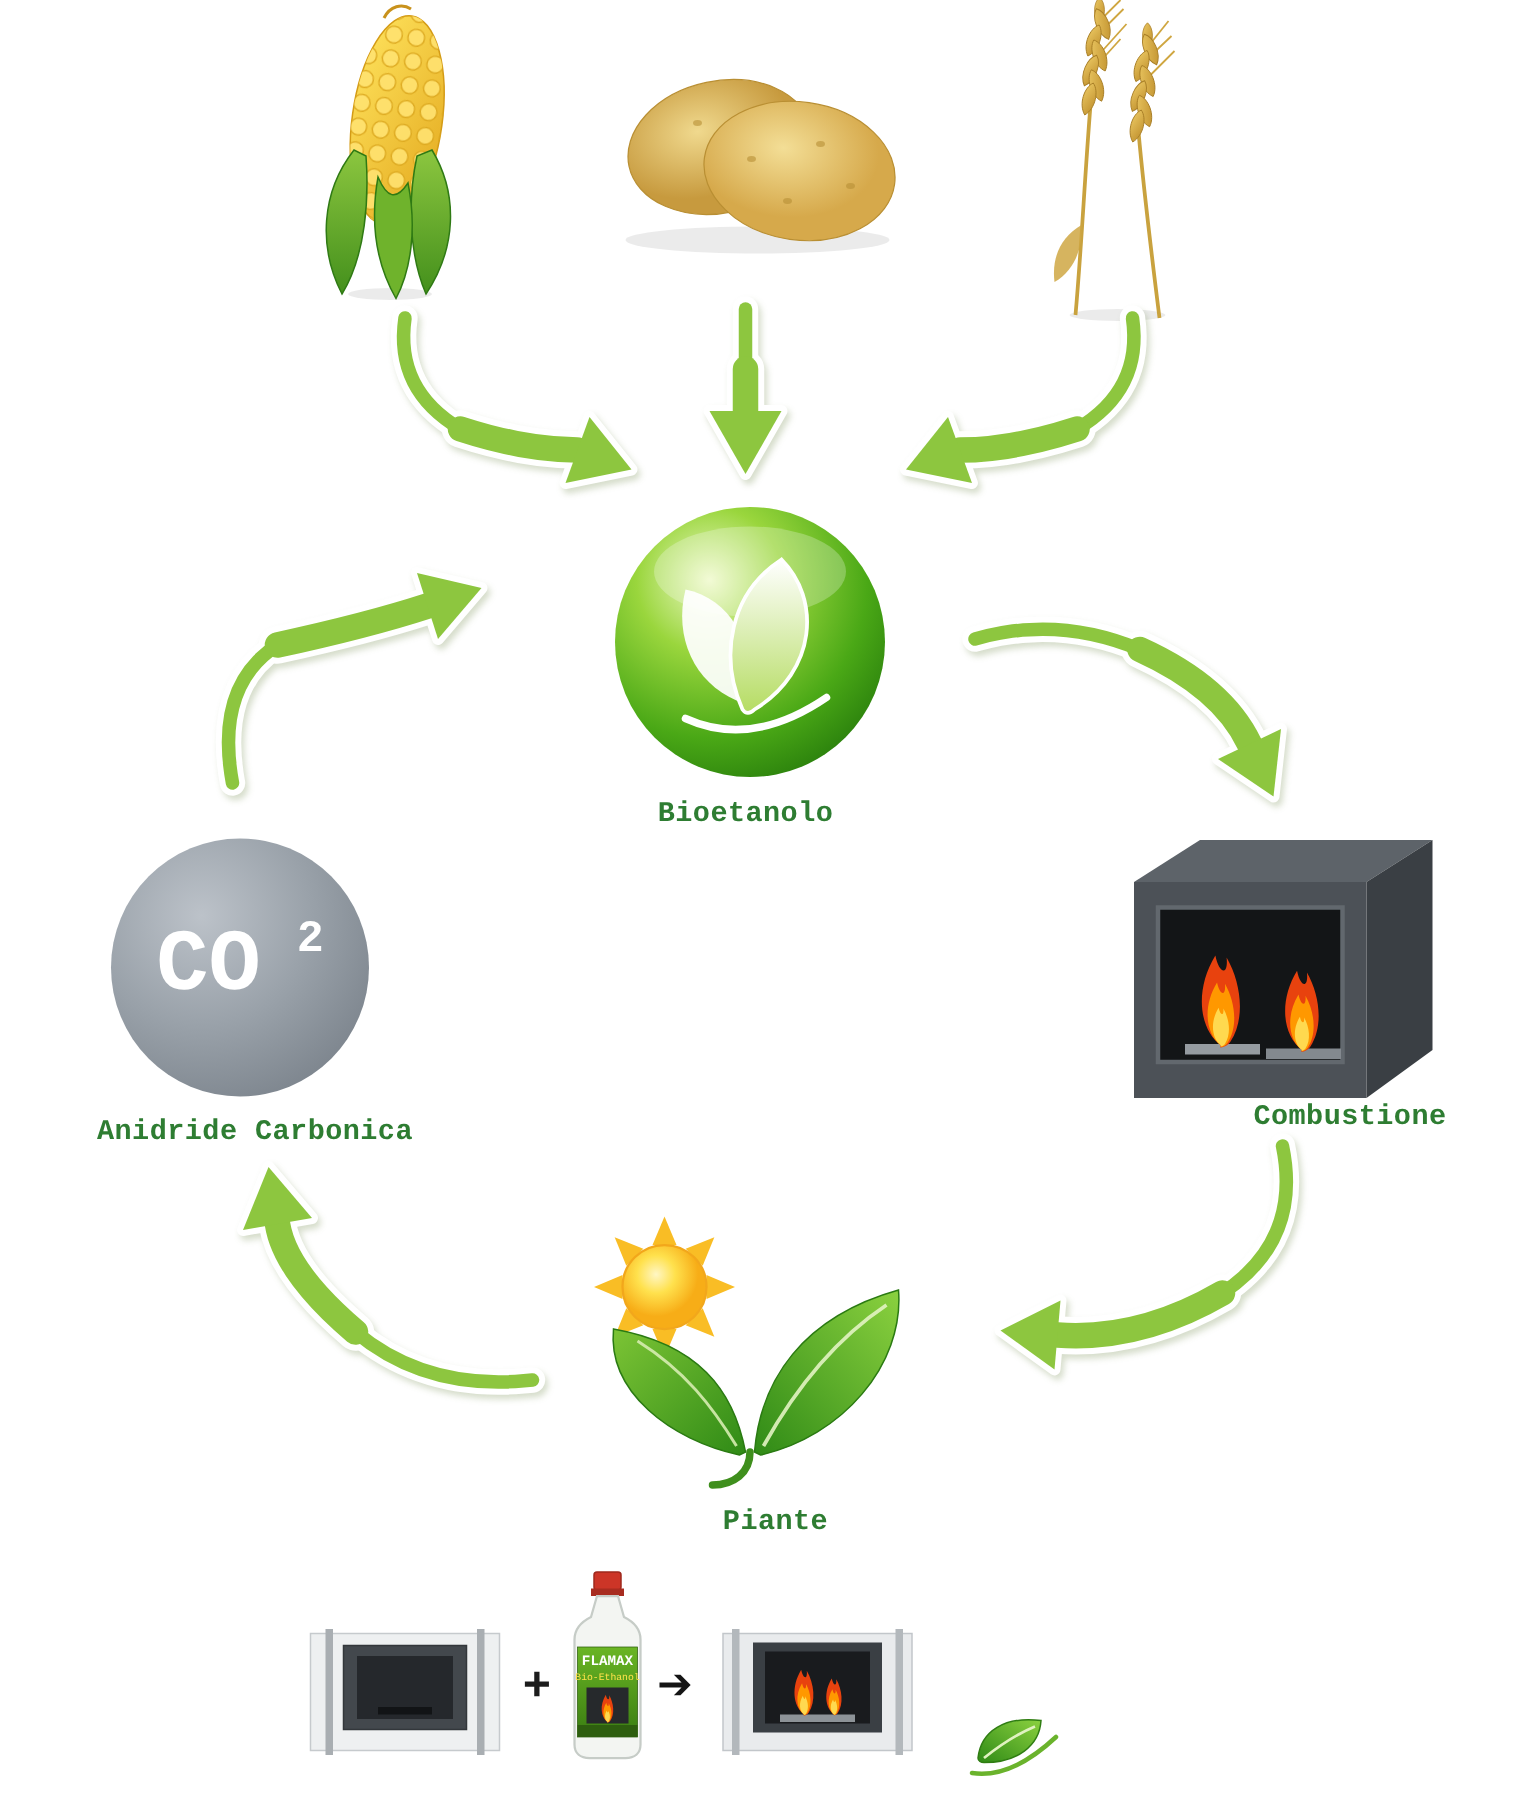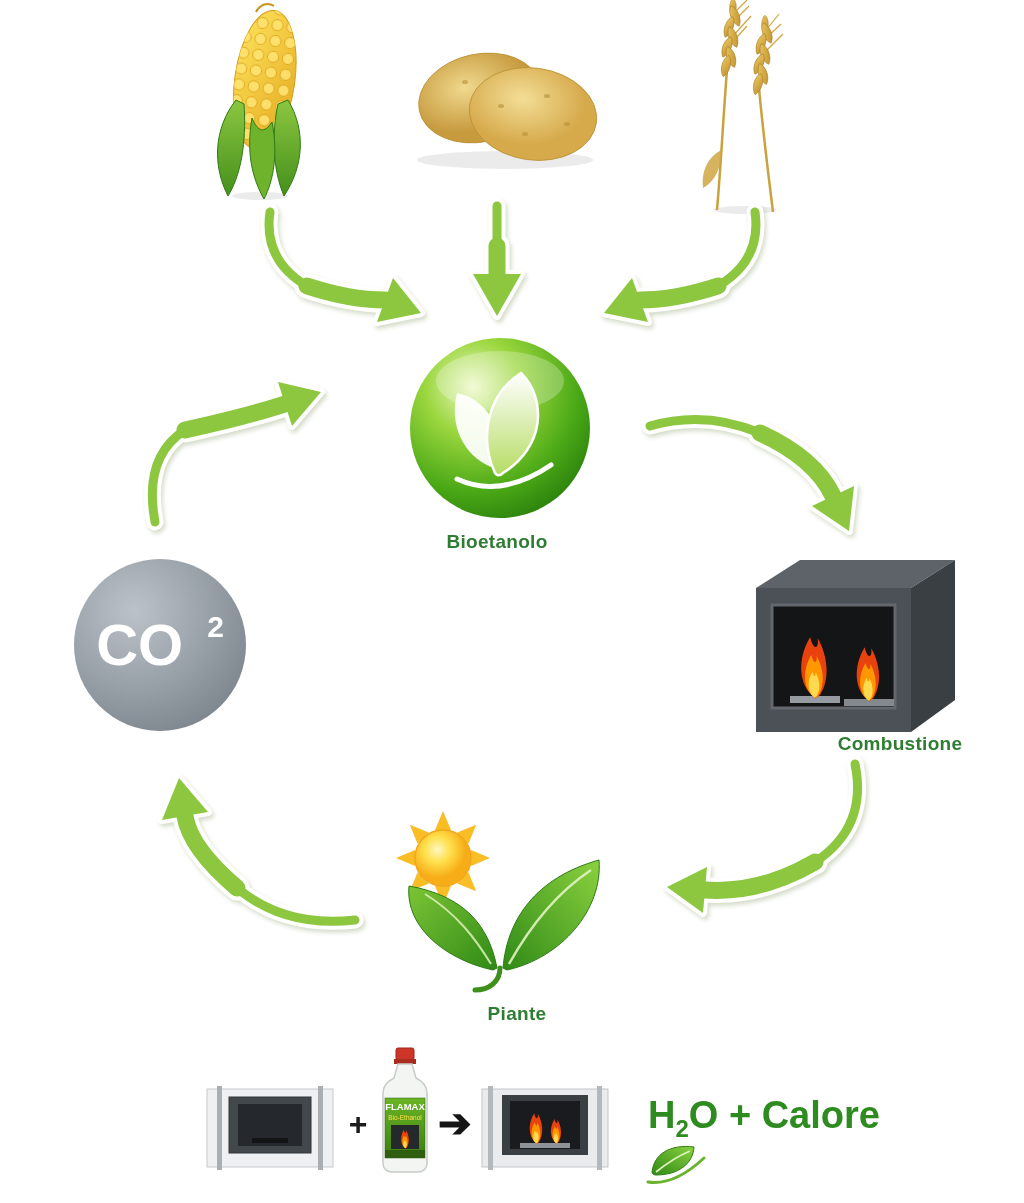--- a/index.html
+++ b/index.html
@@ -1,18 +1,18 @@
 <!DOCTYPE html>
 <html><head>
 <meta charset="utf-8">
 <style>
   html,body{margin:0;padding:0;background:#ffffff;}
   .stage{
     position:relative;width:1024px;height:1203px;margin:0 auto;background:#ffffff;
-    font-family:Liberation Sans, sans-serif;overflow:hidden;
+    font-family:Liberation Mono, monospace;overflow:hidden;
   }
   .abs{position:absolute;}
   svg{overflow:visible;}
 
   
   .arrow{filter:drop-shadow(2px 3px 2px rgba(70,100,20,0.22));}
   .au-thin{stroke:#ffffff;stroke-width:17;fill:none;stroke-linecap:round;}
   .au-thick{stroke:#ffffff;stroke-width:25;fill:none;stroke-linecap:round;}
   .ao-thin{stroke:#8dc63f;stroke-width:9;fill:none;stroke-linecap:round;}
   .ao-thick{stroke:#8dc63f;stroke-width:17;fill:none;stroke-linecap:round;}
@@ -268,20 +268,21 @@
     <polygon class="hd-under" points="63,44 34,10 17,52"></polygon>
     <path class="ao-thin" d="M210,152 Q140,160 92,120"></path>
     <path class="ao-thick" d="M92,120 Q45,80 40,48"></path>
     <polygon class="hd-over" points="63,44 34,10 17,52"></polygon>
   </svg>
 
   <div class="co2-circle">
     <span class="co2-formula">CO</span>
     <span class="co2-sup">2</span>
   </div>
+  <div class="node-label" style="left:40px;top:743px;width:260px">Anidride Carbonica</div>
 
   <svg class="arrow abs" style="left:135px;top:372px" width="230" height="160" viewBox="0 0 230 160">
     <path class="au-thin" d="M20,150 Q8,85 50,58"></path>
     <path class="au-thick" d="M50,58 Q110,45 150,32"></path>
     <polygon class="hd-under" points="157,54 186,20 143,10"></polygon>
     <path class="ao-thin" d="M20,150 Q8,85 50,58"></path>
     <path class="ao-thick" d="M50,58 Q110,45 150,32"></path>
     <polygon class="hd-over" points="157,54 186,20 143,10"></polygon>
   </svg>
 
@@ -322,23 +323,20 @@
     <rect x="117" y="3" width="5" height="84" fill="#b3b8bc"></rect>
     <rect x="22" y="12" width="86" height="60" fill="#3a3f44"></rect>
     <rect x="30" y="18" width="70" height="48" fill="#191b1e"></rect>
     <rect x="40" y="60" width="50" height="5" fill="#8d9398"></rect>
     <g>
       <use href="#flame" transform="translate(56,60) scale(0.62)"></use>
       <use href="#flame" transform="translate(76,60) scale(0.5)"></use>
     </g>
   </svg>
 
-  <div class="result-text">
-    <span>H</span><sub>2</sub><span>O + Calore</span>
-  </div>
 
   <svg class="abs" style="left:646px;top:1140px" width="64" height="46" viewBox="0 0 64 46">
     <path d="M6,32 C8,14 24,4 48,7 C47,24 32,35 10,35 C8,35 6,34 6,32 Z" fill="url(#pl1)" stroke="#2f7d12"></path>
     <path d="M10,32 C20,24 32,16 44,11" stroke="#e0f2c0" stroke-width="1.8" fill="none"></path>
     <path d="M2,42 Q28,46 58,18" stroke="#6ab32c" stroke-width="3" fill="none" stroke-linecap="round"></path>
   </svg>
 
 </div>
 
 </body></html>

